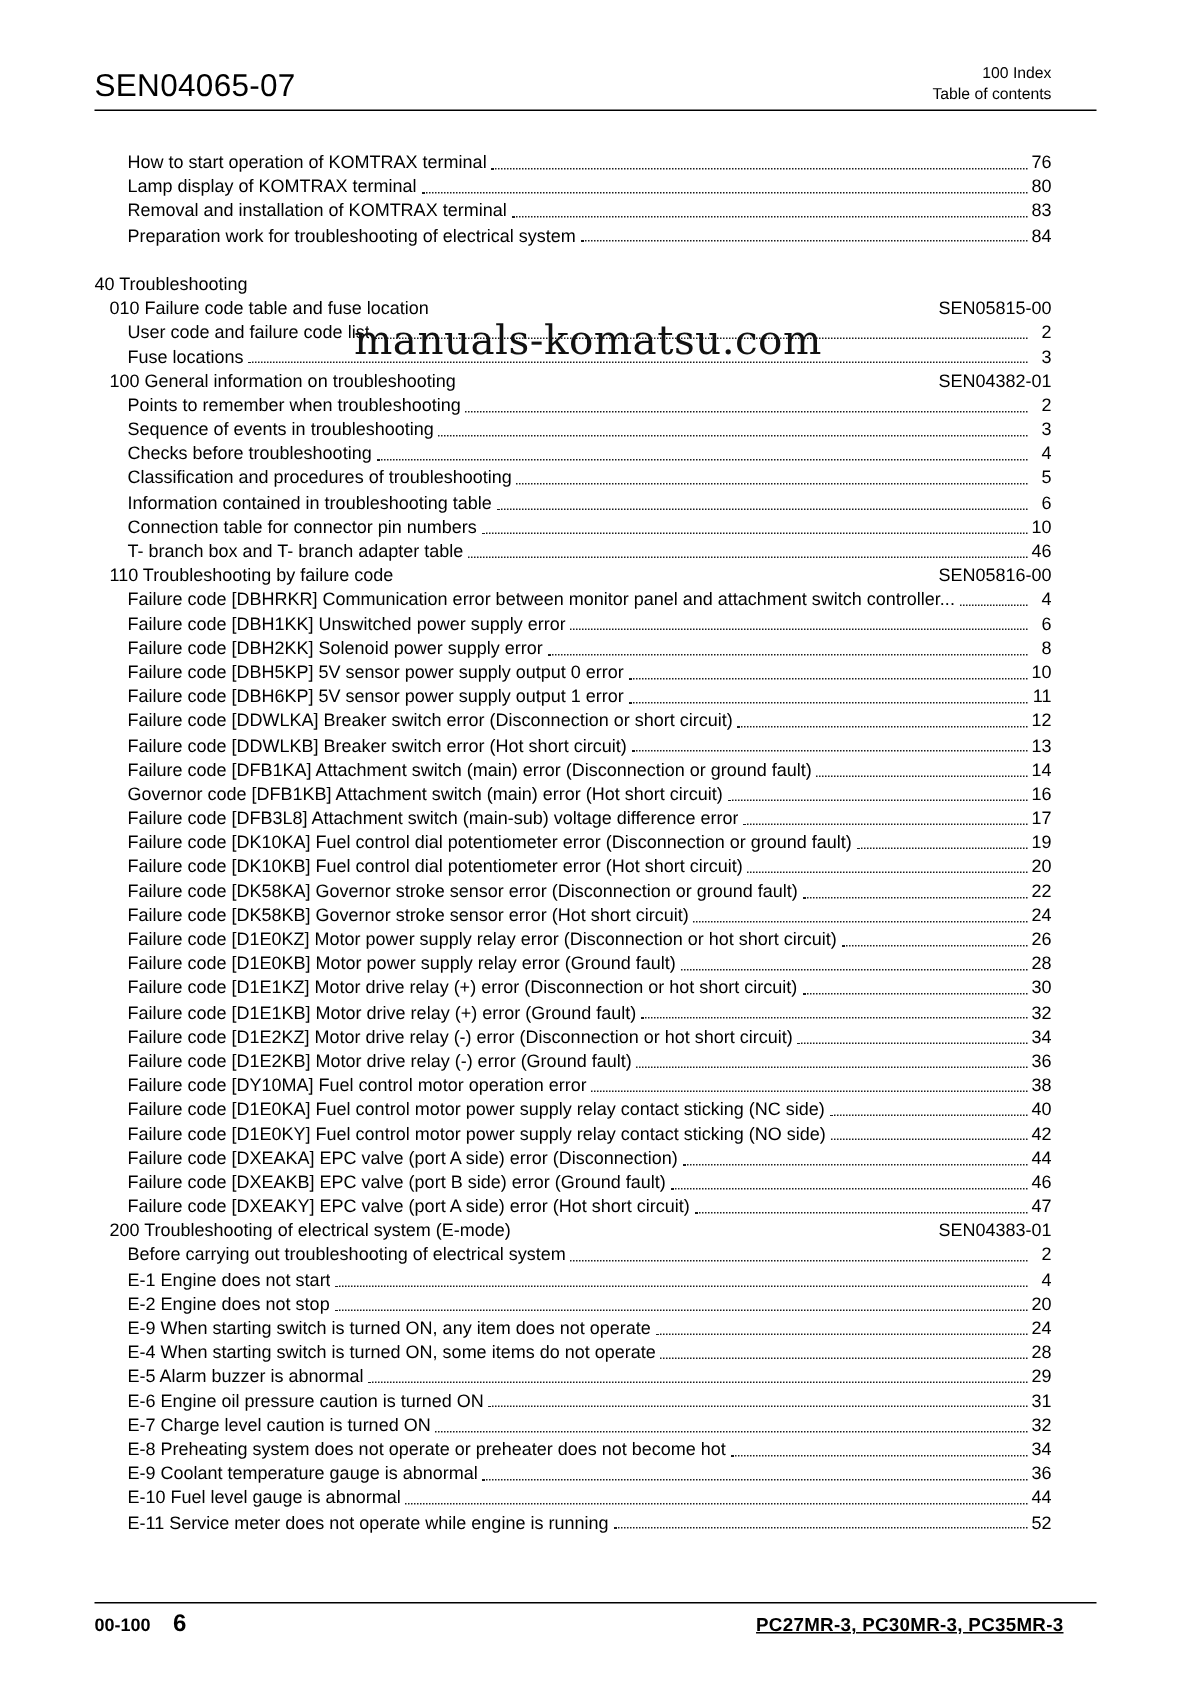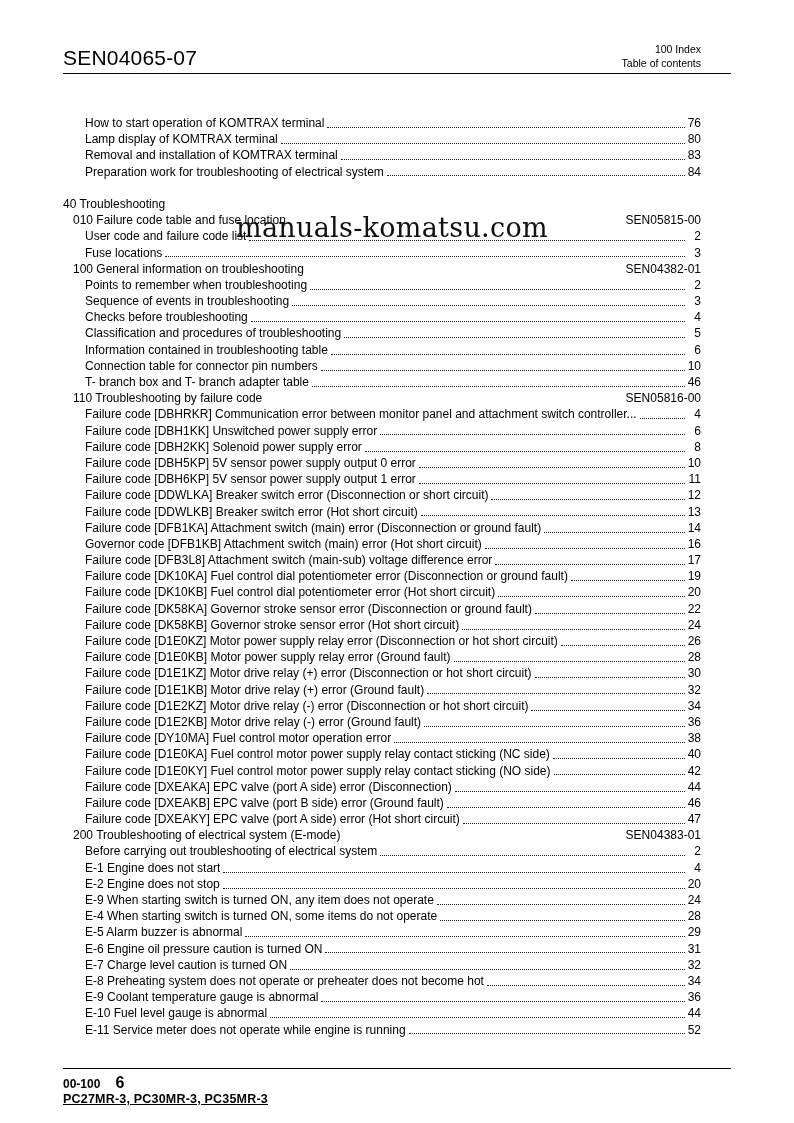--- a/index.html
+++ b/index.html
@@ -23,21 +23,21 @@
   .doc-code { font-size:21px; letter-spacing:0.2px; }
   .header-right { text-align:right; font-size:10.5px; line-height:14px; padding-right:30px; }
   
   .watermark {
     position:absolute; left:236px; top:212px;
     font-family:"DejaVu Serif", serif;
     font-size:27px; color:#111; letter-spacing:0.3px;
     z-index:5; pointer-events:none; white-space:nowrap;
   }
   
-  .toc { position:absolute; left:63px; top:115px; width:638px; }
+  .toc { position:absolute; left:63px; top:100px; width:638px; }
   .toc-row {
     display:flex; align-items:baseline;
     height:16.2px; line-height:16.2px;
     font-size:12px; white-space:nowrap;
   }
   .toc-row.lvl1 { padding-left:10px; }
   .toc-row.lvl2 { padding-left:22px; }
   .toc-text { flex:0 1 auto; overflow:hidden; }
   .toc-dots {
     flex:1 1 8px; min-width:8px;
@@ -47,21 +47,21 @@
   }
   .toc-fill { flex:1 1 auto; }
   .toc-page { flex:0 0 auto; min-width:14px; text-align:right; }
   .toc-ref { flex:0 0 auto; }
   .toc-spacer { height:16.2px; }
   
   .footer {
     position:absolute; left:63px; right:63px; top:1068px;
     border-top:1.5px solid #000;
     padding-top:5px;
-    display:flex; justify-content:space-between; align-items:baseline;flex-direction:column;
+    display:flex; justify-content:space-between; align-items:baseline;
   }
   .footer-left { display:flex; align-items:baseline; gap:15px; }
   .page-code { font-size:12px; font-weight:bold; }
   .page-num  { font-size:16px; font-weight:bold; }
   .models    { font-size:12.5px; font-weight:bold; padding-right:22px; letter-spacing:0.2px;text-decoration:underline; }
 </style>
 </head>
 <body>
 
 <div class="page">

